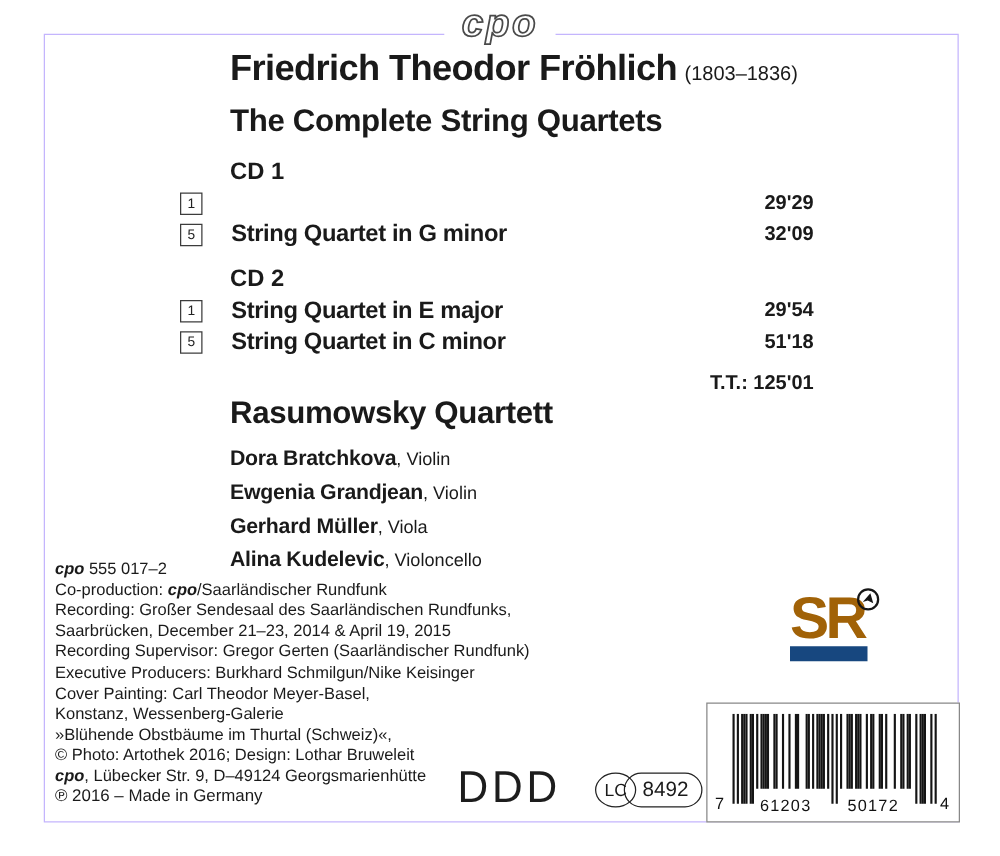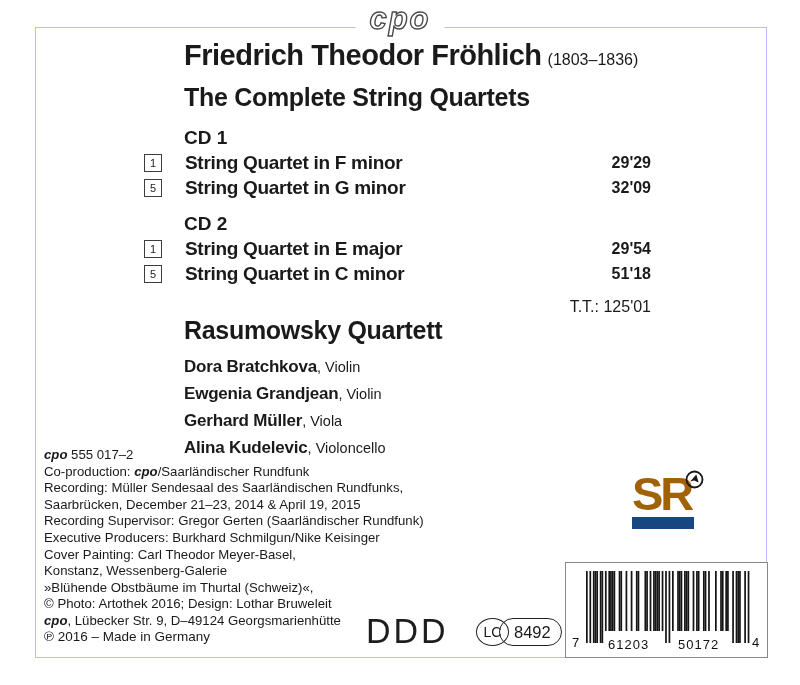--- a/index.html
+++ b/index.html
@@ -37,21 +37,21 @@
   .cd-label { margin-left:40px; font-size:19px; font-weight:bold; height:22px; }
   .track-row { display:flex; align-items:center; margin-top:3px; height:22px; }
   .num-box {
     width:18px; height:18px; border:1px solid #3c3c3c; flex:0 0 auto;
     display:flex; align-items:center; justify-content:center;
     font-size:11px; font-weight:normal; color:#222;
   }
   .track-title { margin-left:23px; font-size:19px; font-weight:bold; letter-spacing:-0.3px; }
   .track-time { margin-left:auto; font-size:16px; font-weight:bold; }
   .disc + .disc { margin-top:14px; }
-  .total-time { text-align:right; margin-top:13px; font-size:16px; font-weight:normal; }
+  .total-time { text-align:right; margin-top:13px; font-size:16px; font-weight:bold; }
 
   
   .ensemble { position:absolute; left:148px; top:288px; }
   .ensemble-name { font-size:25px; font-weight:bold; letter-spacing:-0.3px; }
   .members { margin-top:8px; }
   .member { height:27px; line-height:27px; white-space:nowrap; }
   .member-name { font-size:17px; font-weight:bold; letter-spacing:-0.2px; }
   .member-role { font-size:14.5px; font-weight:normal; }
 
   
@@ -103,21 +103,20 @@
       </div>
       <div class="album-title">The Complete String Quartets</div>
     </div>
 
     <div class="tracklist" id="discs">
   <div class="disc">
     <div class="cd-label">CD 1</div>
 
   <div class="track-row">
     <div class="num-box">1</div>
-    <div class="track-title">String Quartet in F minor</div>
     <div class="track-time">29'29</div>
   </div>
 
   <div class="track-row">
     <div class="num-box">5</div>
     <div class="track-title">String Quartet in G minor</div>
     <div class="track-time">32'09</div>
   </div>
 </div>
 
@@ -156,21 +155,21 @@
 
   <div class="member">
     <span class="member-name">Alina Kudelevic</span><span class="member-role">, Violoncello</span>
   </div>
 </div>
     </div>
 
     <div class="credits" id="credits">
         <div class="credit-line"><span class="cpo-inline">cpo</span><span> 555 017–2</span></div>
         <div class="credit-line"><span>Co-production: </span><span class="cpo-inline">cpo</span><span>/Saarländischer Rundfunk</span></div>
-        <div class="credit-line"><span>Recording: Müller Sendesaal des Saarländischen Rundfunks,</span></div>
+        <div class="credit-line"><span>Recording: Großer Sendesaal des Saarländischen Rundfunks,</span></div>
         <div class="credit-line"><span>Saarbrücken, December 21–23, 2014 &amp; April 19, 2015</span></div>
         <div class="credit-line"><span>Recording Supervisor: Gregor Gerten (Saarländischer Rundfunk)</span></div>
         <div class="credit-line"><span>Executive Producers: Burkhard Schmilgun/Nike Keisinger</span></div>
         <div class="credit-line"><span>Cover Painting: Carl Theodor Meyer-Basel,</span></div>
         <div class="credit-line"><span>Konstanz, Wessenberg-Galerie</span></div>
         <div class="credit-line"><span>»Blühende Obstbäume im Thurtal (Schweiz)«,</span></div>
         <div class="credit-line"><span>© Photo: Artothek 2016; Design: Lothar Bruweleit</span></div>
         <div class="credit-line"><span class="cpo-inline">cpo</span><span>, Lübecker Str. 9, D–49124 Georgsmarienhütte</span></div>
       </div>
 

